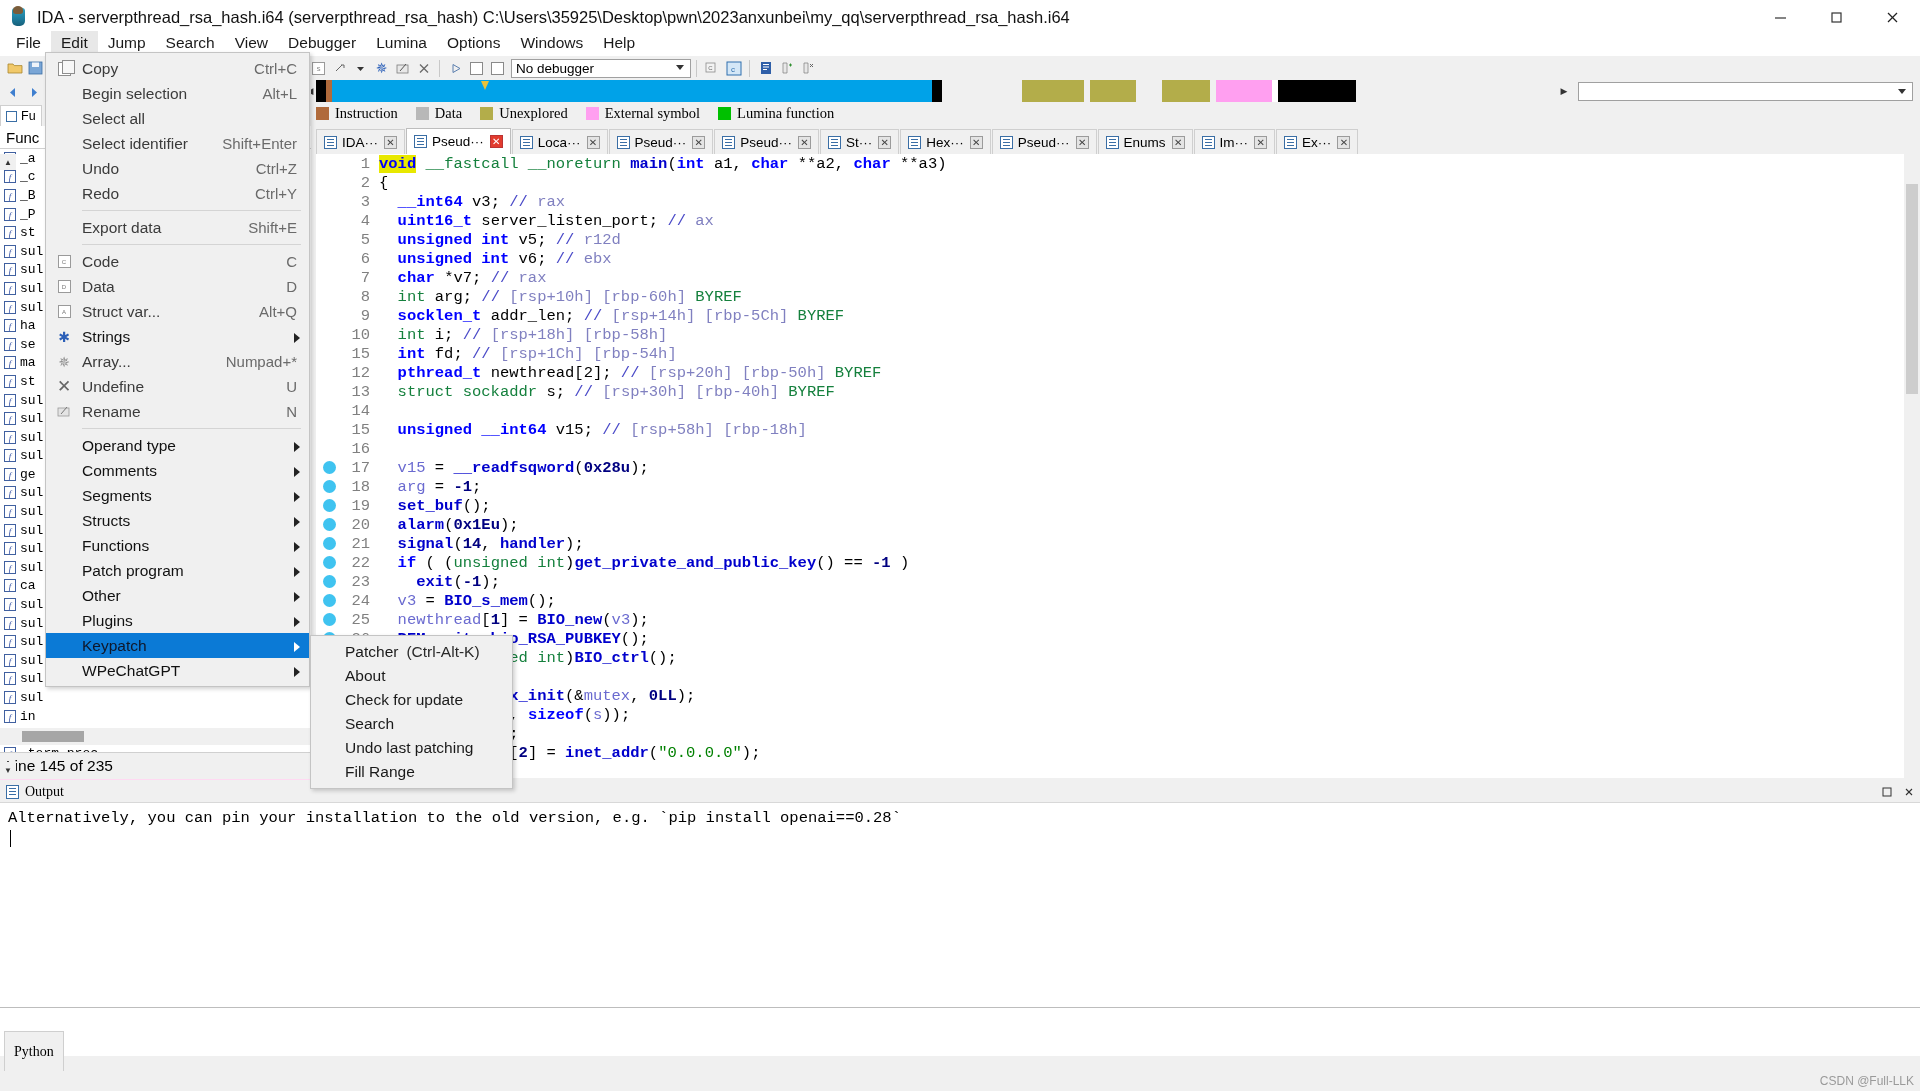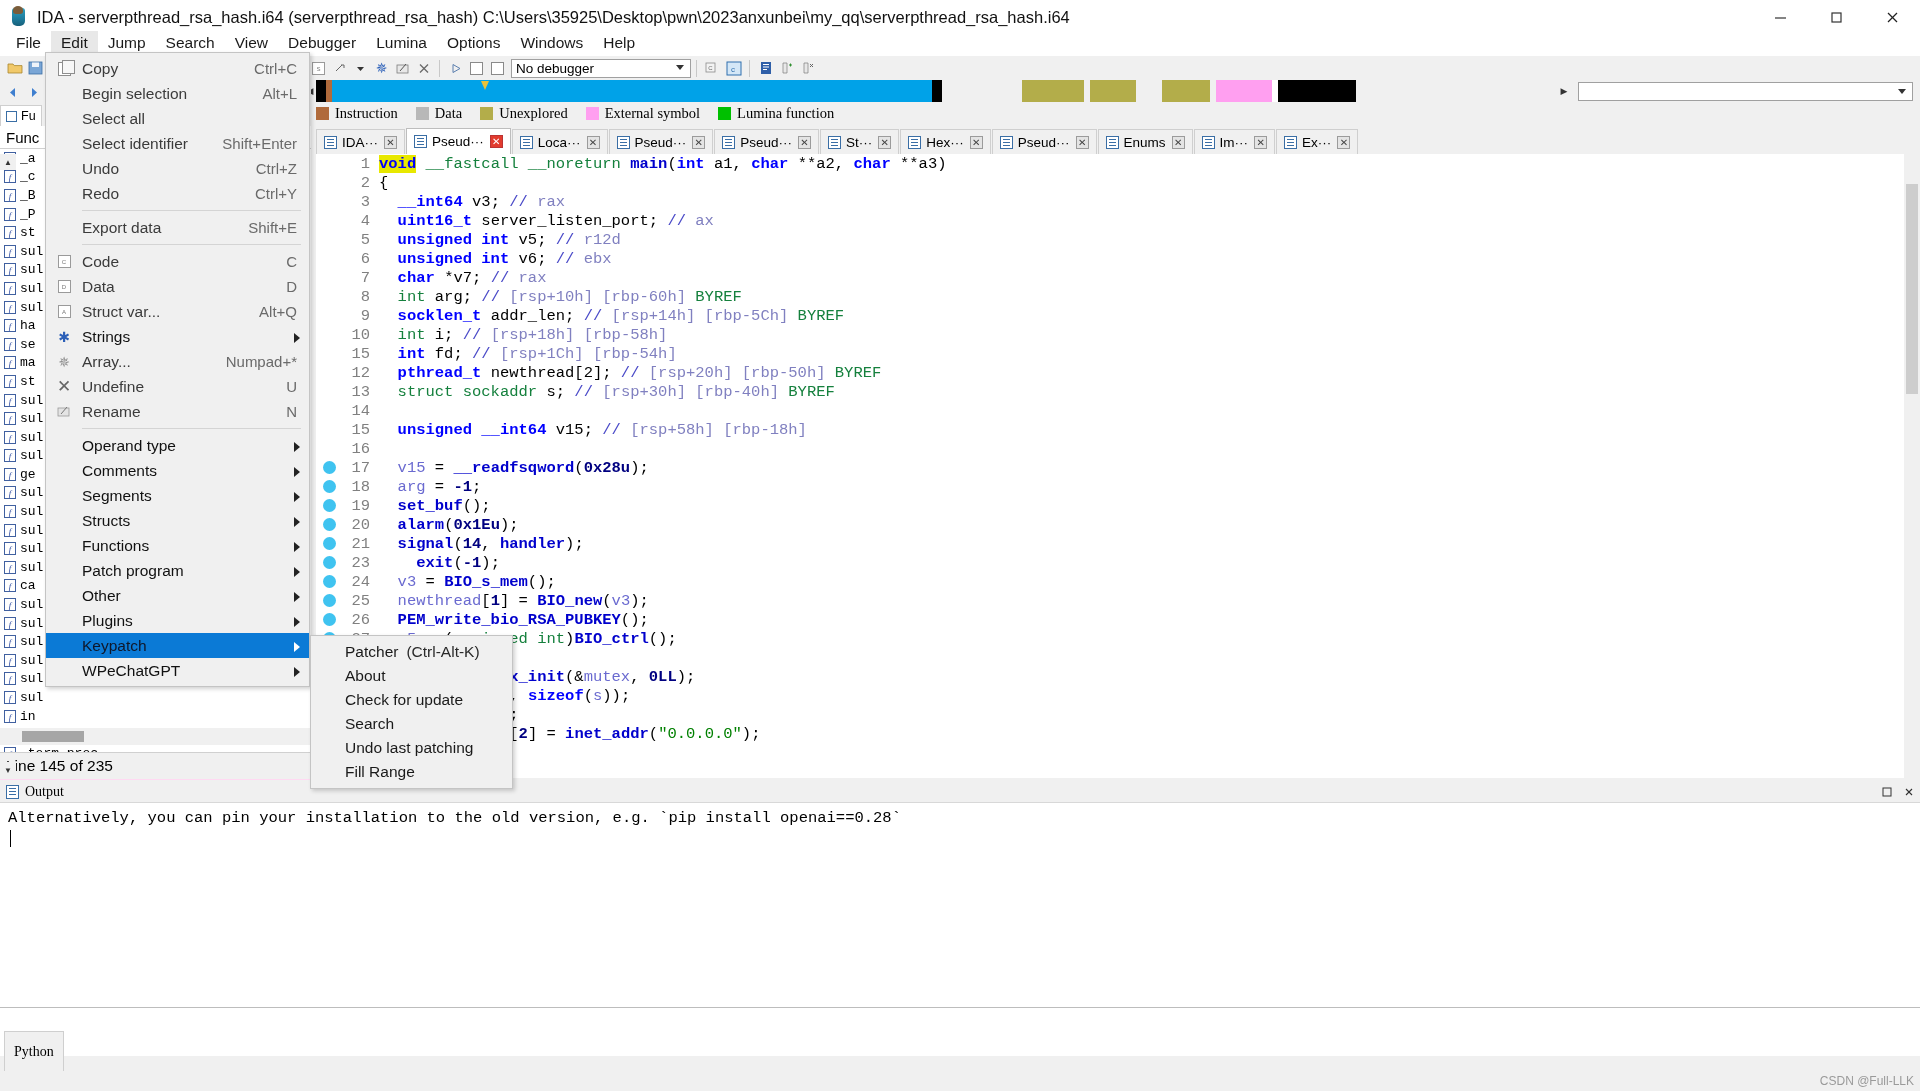--- a/index.html
+++ b/index.html
@@ -772,20 +772,21 @@
       <div class="code-line"><span class="bp empty"></span><span class="lnum">12</span><span>  <span class="kwb">pthread_t</span> newthread[2]; <span class="com2">//</span> <span class="com">[rsp+20h] [rbp-50h] </span><span class="gry">BYREF</span></span></div>
       <div class="code-line"><span class="bp empty"></span><span class="lnum">13</span><span>  <span class="gry">struct sockaddr</span> s; <span class="com2">//</span> <span class="com">[rsp+30h] [rbp-40h] </span><span class="gry">BYREF</span></span></div>
       <div class="code-line"><span class="bp empty"></span><span class="lnum">14</span></div>
       <div class="code-line"><span class="bp empty"></span><span class="lnum">15</span><span>  <span class="kwb">unsigned __int64</span> v15; <span class="com2">//</span> <span class="com">[rsp+58h] [rbp-18h]</span></span></div>
       <div class="code-line"><span class="bp empty"></span><span class="lnum">16</span><span></span></div>
       <div class="code-line"><span class="bp"></span><span class="lnum">17</span><span>  <span class="var">v15</span> = <span class="fnc">__readfsqword</span>(<span class="num">0x28u</span>);</span></div>
       <div class="code-line"><span class="bp"></span><span class="lnum">18</span><span>  <span class="var">arg</span> = <span class="num">-1</span>;</span></div>
       <div class="code-line"><span class="bp"></span><span class="lnum">19</span><span>  <span class="fnc">set_buf</span>();</span></div>
       <div class="code-line"><span class="bp"></span><span class="lnum">20</span><span>  <span class="fnc">alarm</span>(<span class="num">0x1Eu</span>);</span></div>
       <div class="code-line"><span class="bp"></span><span class="lnum">21</span><span>  <span class="fnc">signal</span>(<span class="num">14</span>, <span class="fnc">handler</span>);</span></div>
+      <div class="code-line"><span class="bp"></span><span class="lnum">22</span><span>  <span class="kwb">if</span> ( (<span class="gry">unsigned int</span>)<span class="fnc">get_private_and_public_key</span>() == <span class="num">-1</span> )</span></div>
       <div class="code-line"><span class="bp"></span><span class="lnum">23</span><span>    <span class="fnc">exit</span>(<span class="num">-1</span>);</span></div>
       <div class="code-line"><span class="bp"></span><span class="lnum">24</span><span>  <span class="var">v3</span> = <span class="fnc">BIO_s_mem</span>();</span></div>
       <div class="code-line"><span class="bp"></span><span class="lnum">25</span><span>  <span class="var">newthread</span>[<span class="num">1</span>] = <span class="fnc">BIO_new</span>(<span class="var">v3</span>);</span></div>
       <div class="code-line"><span class="bp"></span><span class="lnum">26</span><span>  <span class="fnc">PEM_write_bio_RSA_PUBKEY</span>();</span></div>
       <div class="code-line"><span class="bp"></span><span class="lnum">27</span><span>  <span class="var">v5</span> = (<span class="gry">unsigned int</span>)<span class="fnc">BIO_ctrl</span>();</span></div>
       <div class="code-line"><span class="bp"></span><span class="lnum">28</span><span></span></div>
       <div class="code-line"><span class="bp"></span><span class="lnum">29</span><span>  <span class="fnc">pthread_mutex_init</span>(&amp;<span class="var">mutex</span>, <span class="num">0LL</span>);</span></div>
       <div class="code-line"><span class="bp"></span><span class="lnum">30</span><span>  <span class="fnc">memset</span>(&amp;<span class="var">s</span>, <span class="num">0</span>, <span class="kwb">sizeof</span>(<span class="var">s</span>));</span></div>
       <div class="code-line"><span class="bp"></span><span class="lnum">31</span><span>  <span class="var">addr_len</span> = <span class="num">2</span>;</span></div>
       <div class="code-line"><span class="bp"></span><span class="lnum">32</span><span>  <span class="var">addr</span>.<span class="var">sa_data</span>[<span class="num">2</span>] = <span class="fnc">inet_addr</span>(<span class="str">"0.0.0.0"</span>);</span></div>

